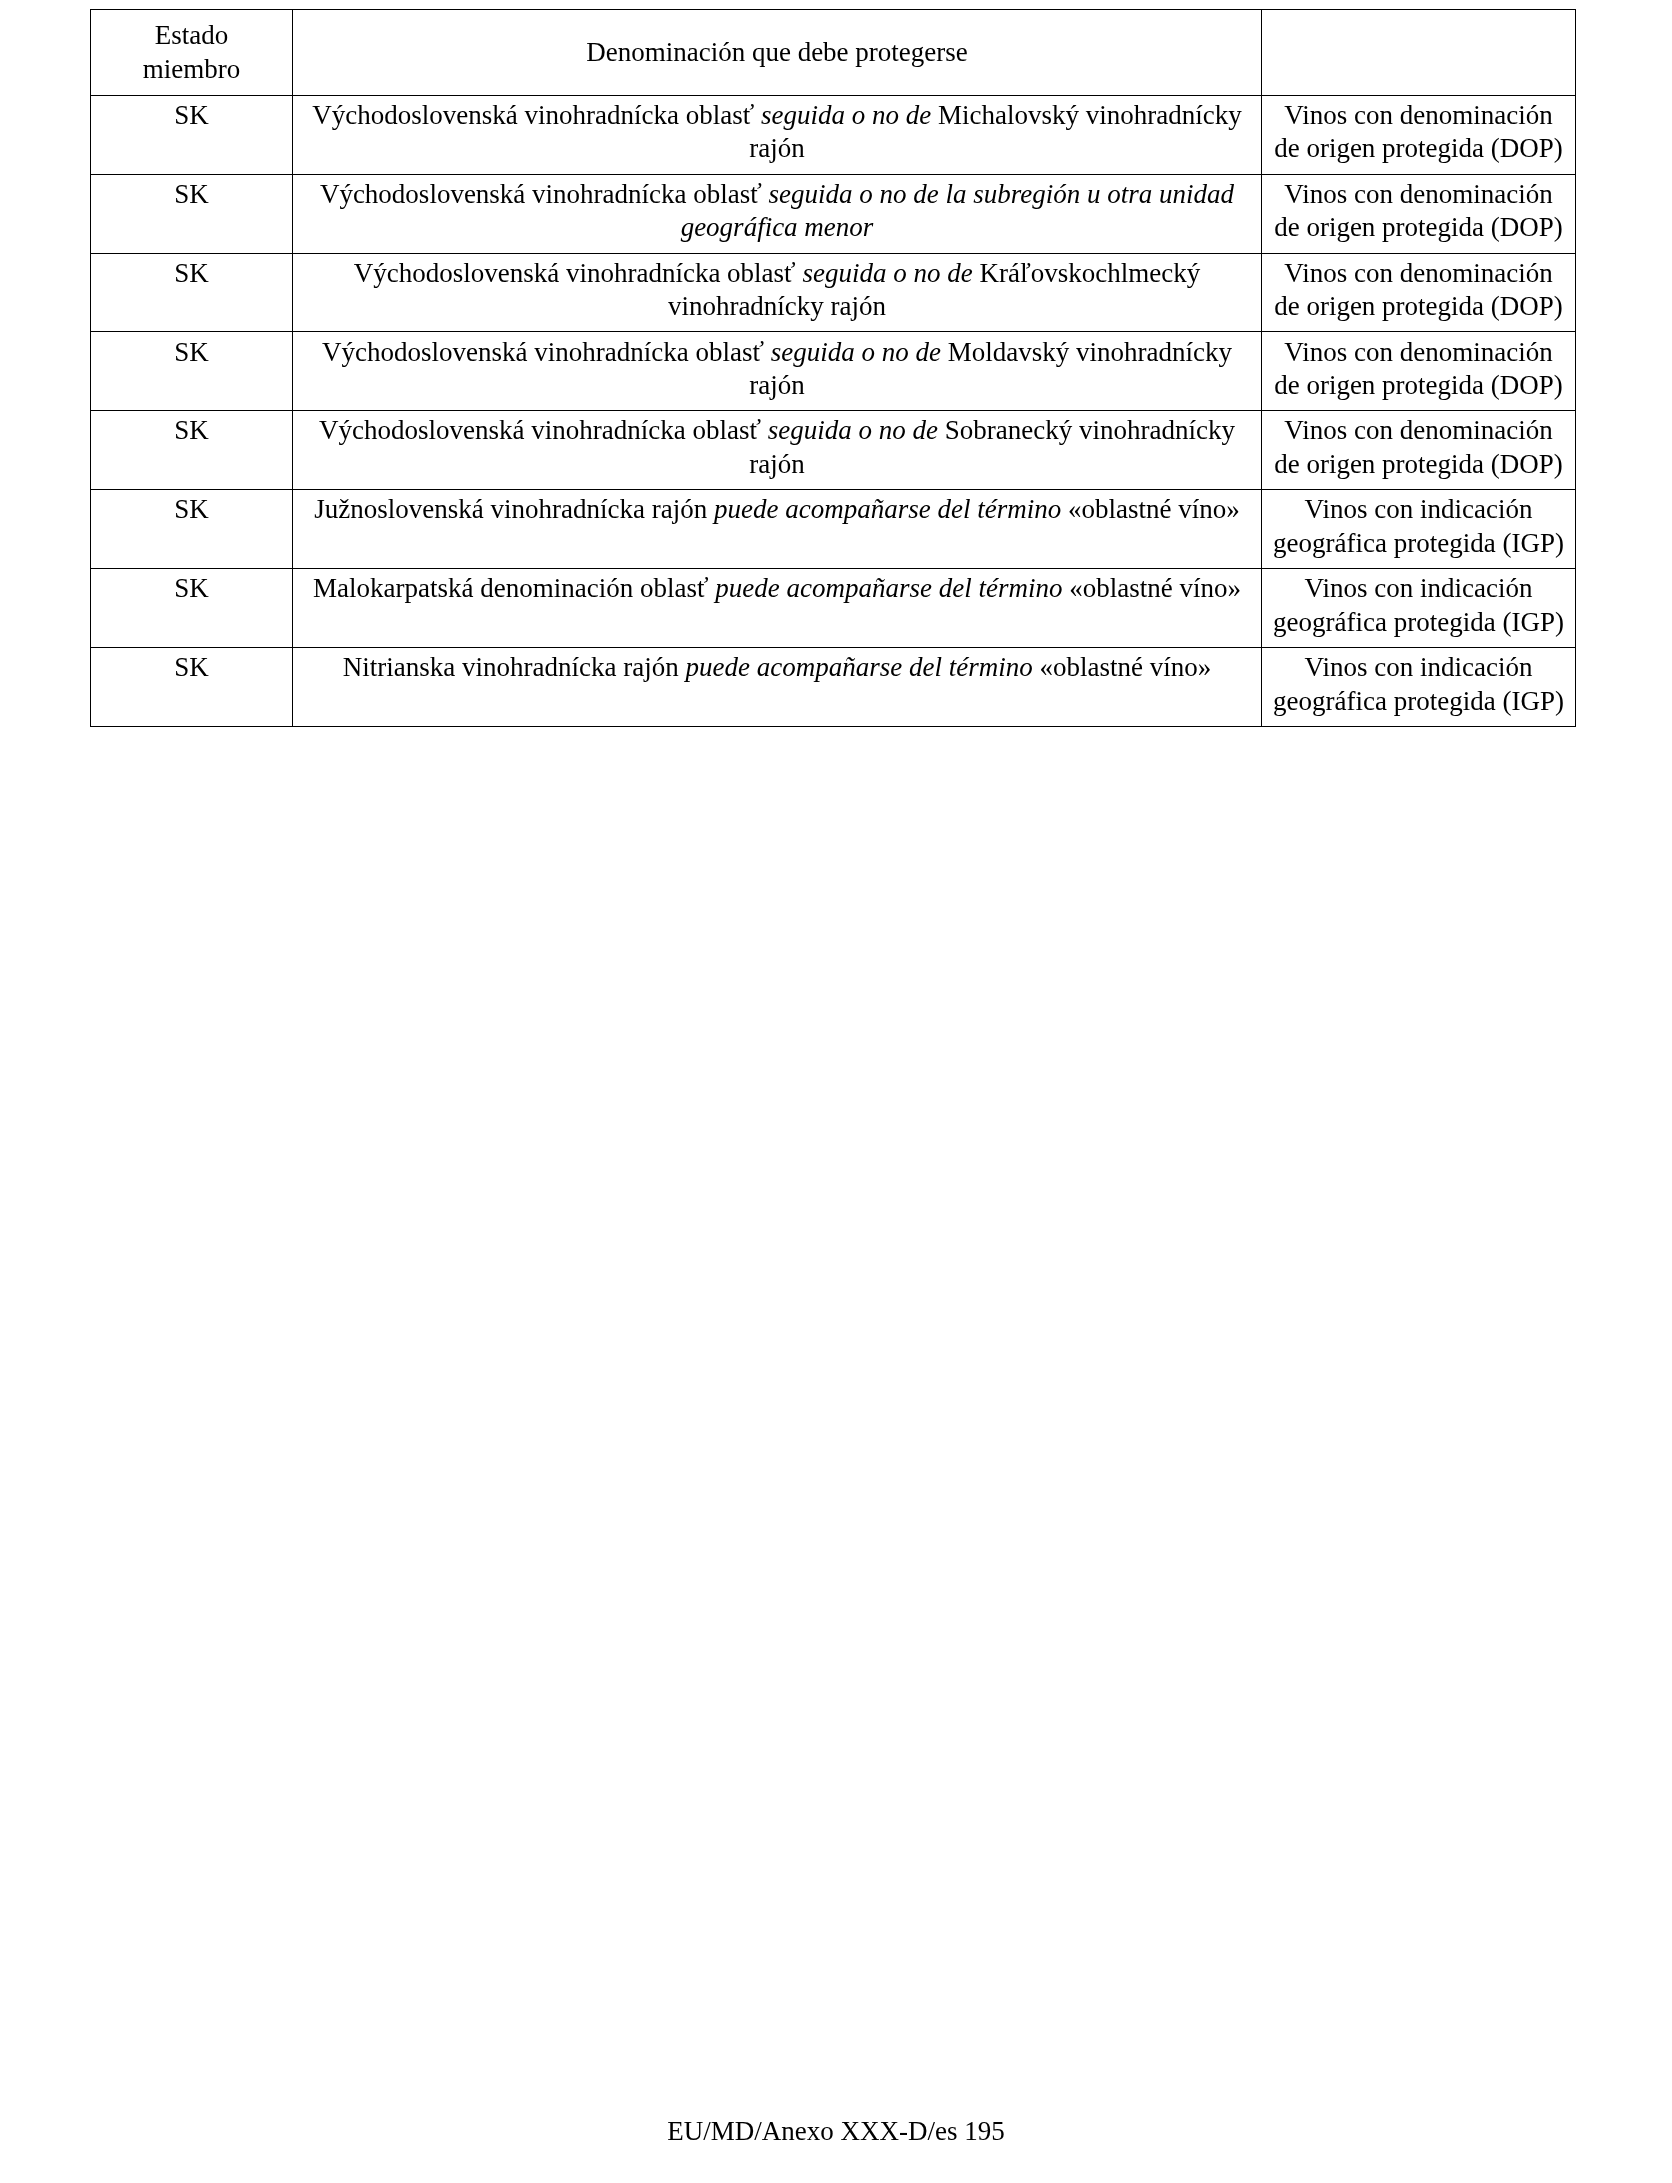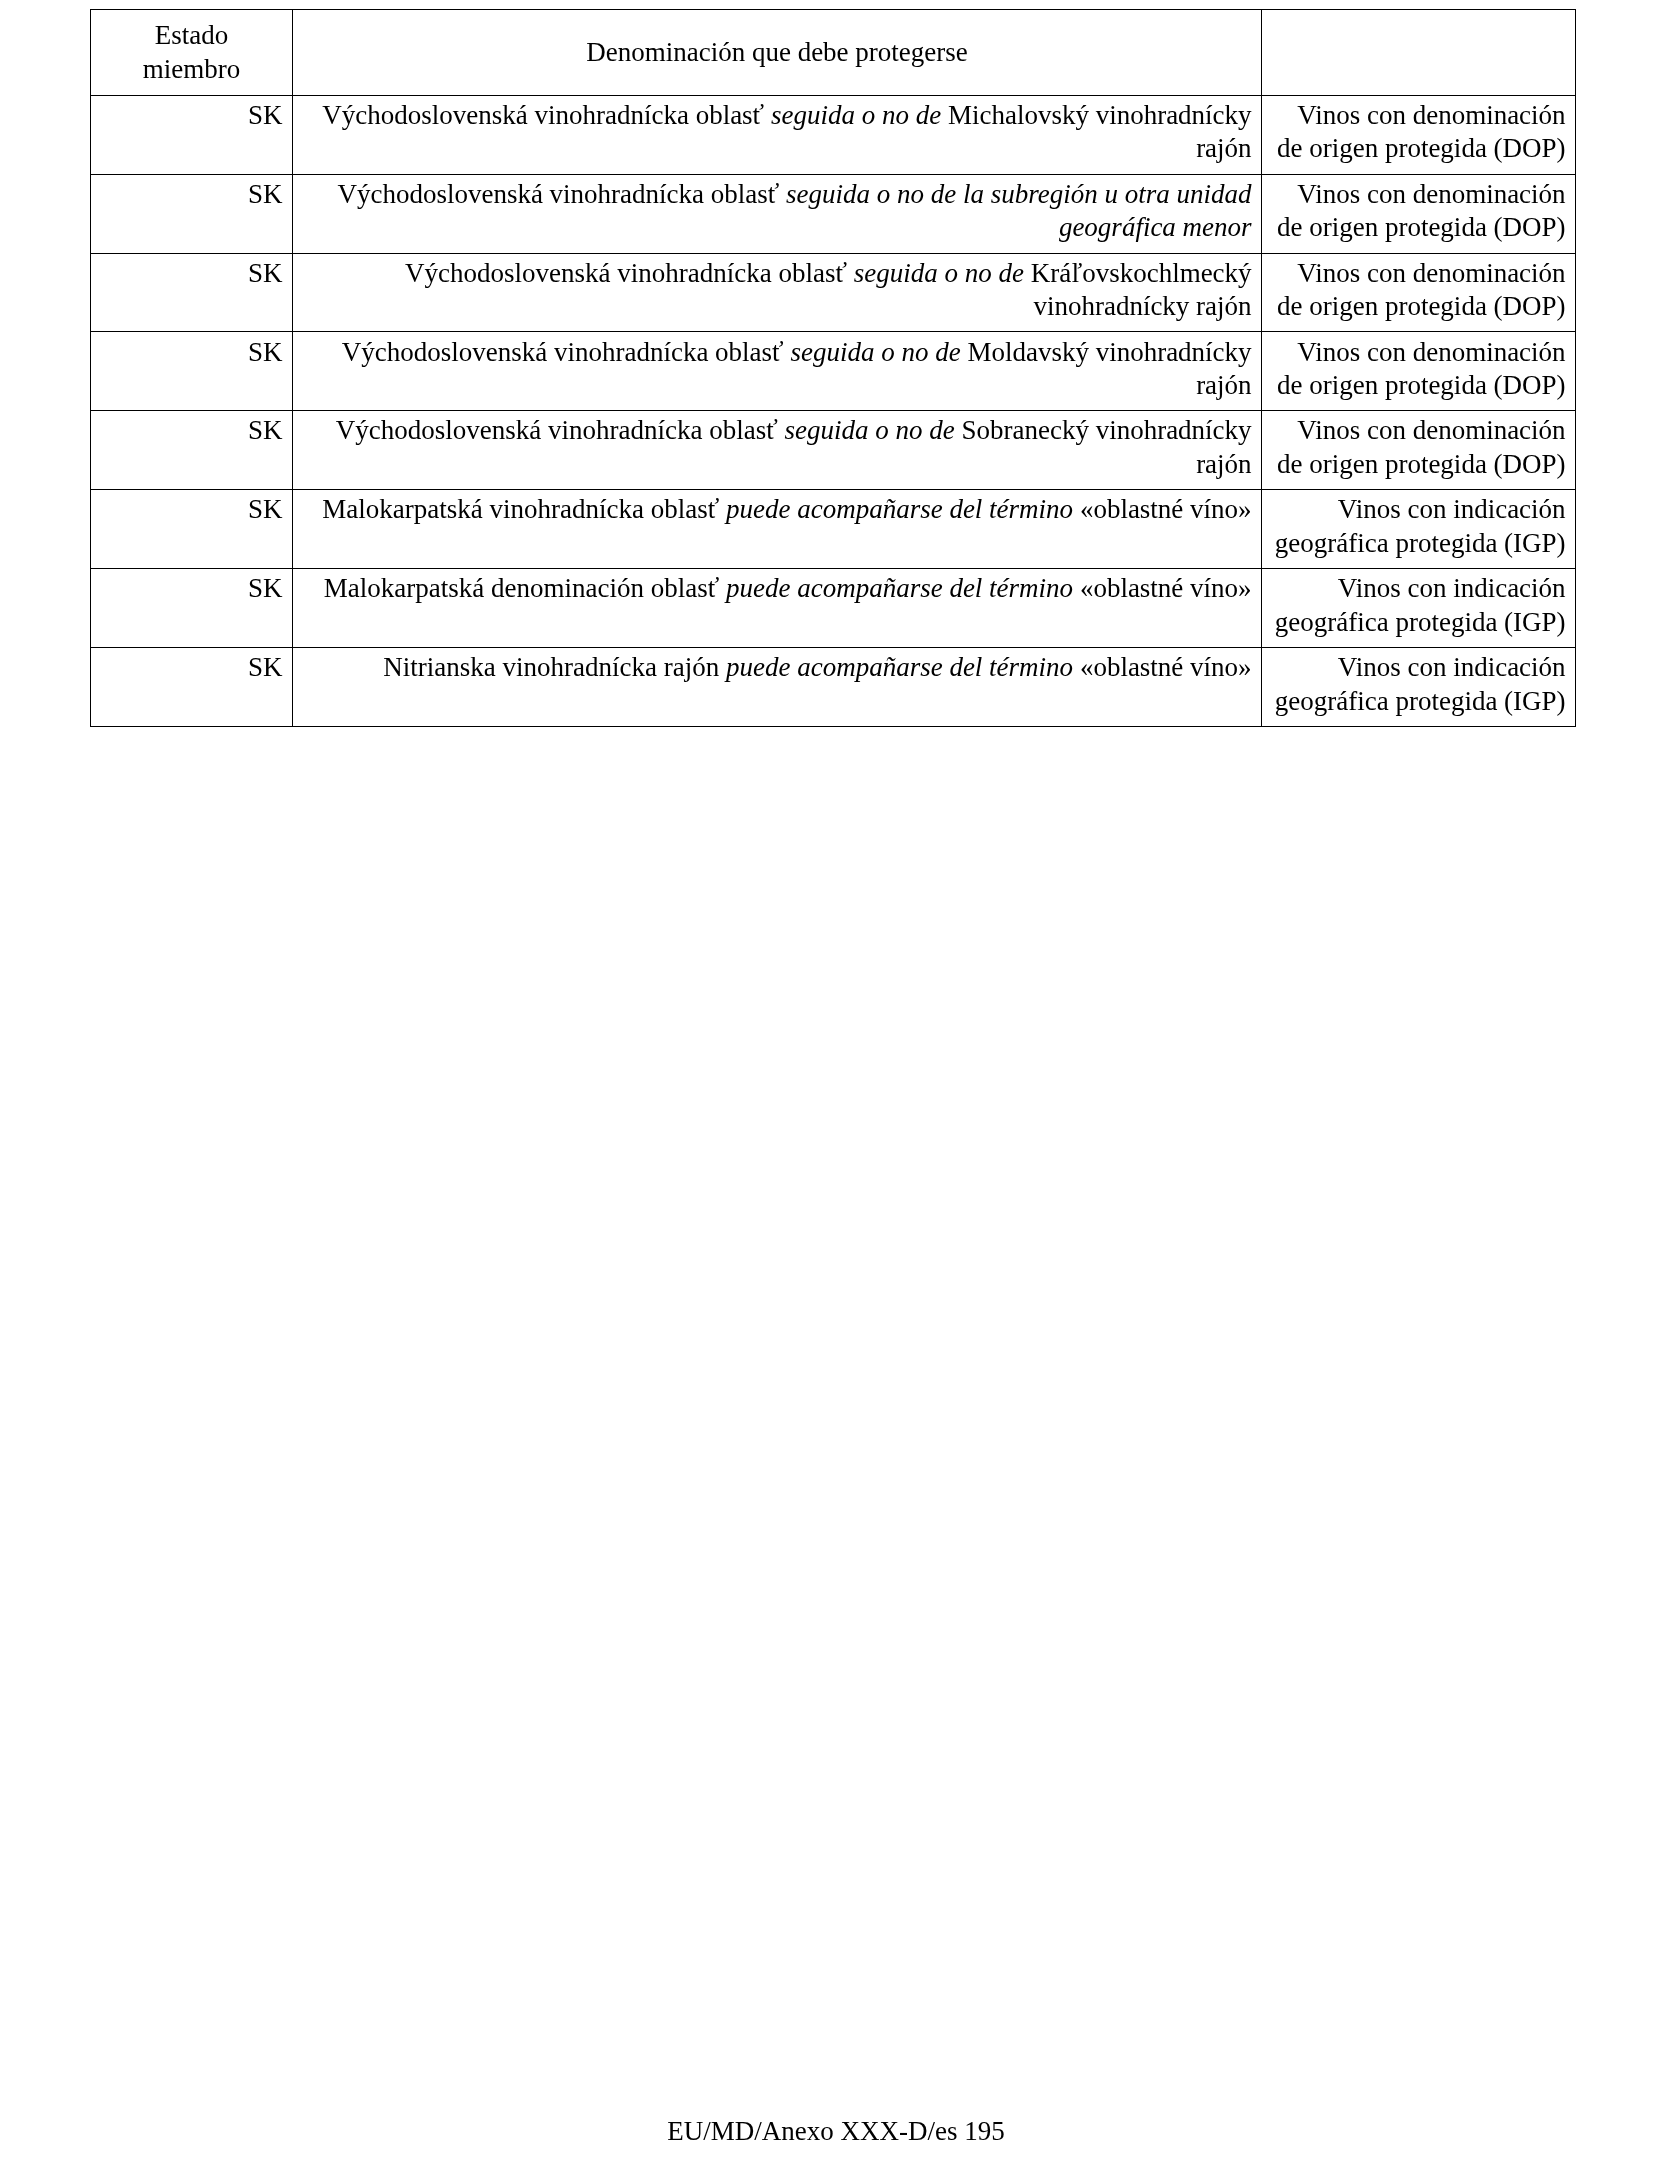--- a/index.html
+++ b/index.html
@@ -20,21 +20,21 @@
     table-layout: fixed;
     margin: 9.4px 0 0 90px;
   }
   col.c1 { width: 202px; }
   col.c2 { width: 969px; }
   col.c3 { width: 314px; }
   th, td {
     border: 1.6px solid #000000;
     padding: 3.1px 9.4px 7.9px 9.4px;
     vertical-align: top;
-    text-align: right;
+    text-align: center;
     word-wrap: break-word;
   }
   th {
     text-align: center;
     vertical-align: middle;
     font-weight: normal;
     padding: 4.7px 6.3px;
   }
   .th-narrow { max-width: 142px; margin: 4px auto; }
   .it { font-style: italic; }
@@ -91,21 +91,21 @@
           <td><span>Východoslovenská vinohradnícka oblasť </span><span class="it">seguida o no de</span><span> Moldavský vinohradnícky rajón</span></td>
           <td>Vinos con denominación de origen protegida (DOP)</td>
         </tr>
         <tr>
           <td>SK</td>
           <td><span>Východoslovenská vinohradnícka oblasť </span><span class="it">seguida o no de</span><span> Sobranecký vinohradnícky rajón</span></td>
           <td>Vinos con denominación de origen protegida (DOP)</td>
         </tr>
         <tr>
           <td>SK</td>
-          <td><span>Malokarpatská vinohradnícka oblasť </span><span class="it">puede acompañarse del término</span><span> «oblastné víno»</span></td>
+          <td><span>Južnoslovenská vinohradnícka rajón </span><span class="it">puede acompañarse del término</span><span> «oblastné víno»</span></td>
           <td>Vinos con indicación geográfica protegida (IGP)</td>
         </tr>
         <tr>
           <td>SK</td>
           <td><span>Malokarpatská denominación oblasť </span><span class="it">puede acompañarse del término</span><span> «oblastné víno»</span></td>
           <td>Vinos con indicación geográfica protegida (IGP)</td>
         </tr>
         <tr>
           <td>SK</td>
           <td><span>Nitrianska vinohradnícka rajón </span><span class="it">puede acompañarse del término</span><span> «oblastné víno»</span></td>

